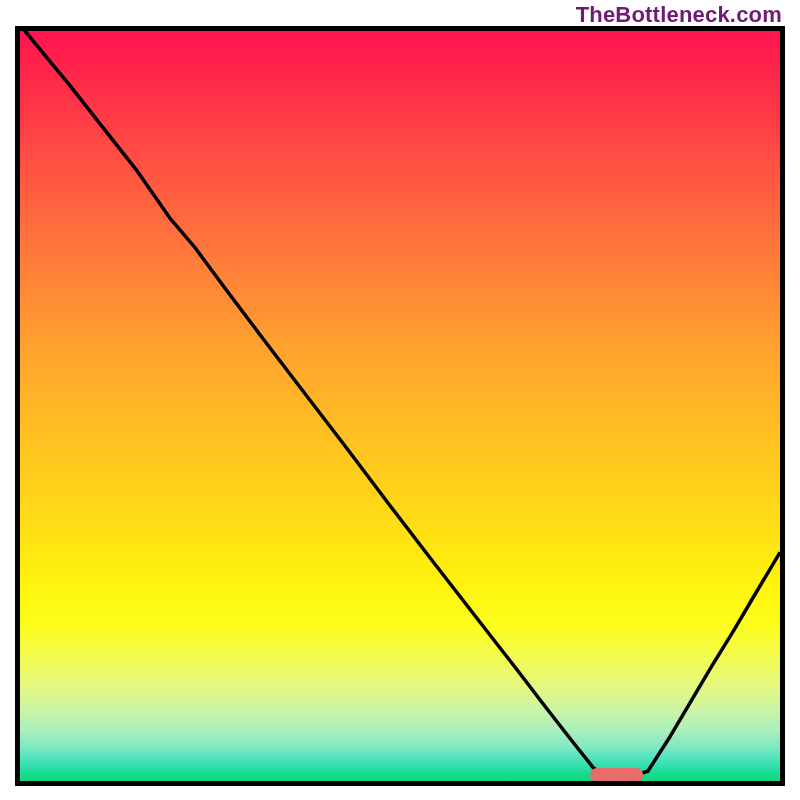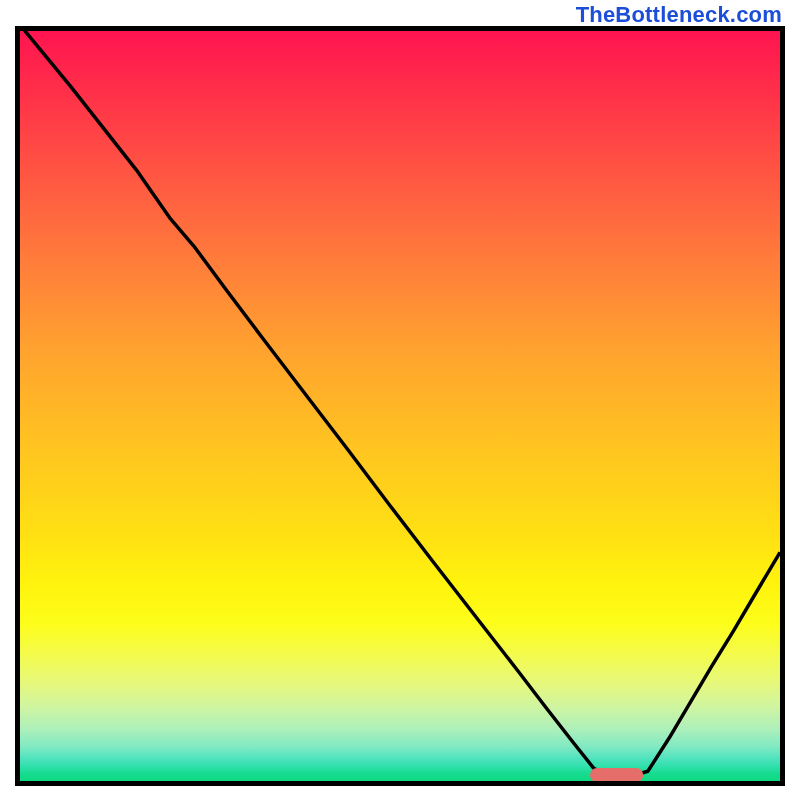--- a/index.html
+++ b/index.html
@@ -10,21 +10,21 @@
     height: 800px;
     background: #fff;
   }
   .attribution {
     position: absolute;
     top: 2px;
     right: 18px;
     font-family: Arial, Helvetica, sans-serif;
     font-size: 22px;
     font-weight: 600;
-    color: #1d4ed8;
+    color: #701a75;
     letter-spacing: 0.2px;
   }
   .plot {
     position: absolute;
     left: 15px;
     top: 26px;
     width: 770px;
     height: 760px;
     border: 5px solid #000;
     background: linear-gradient(to bottom,

